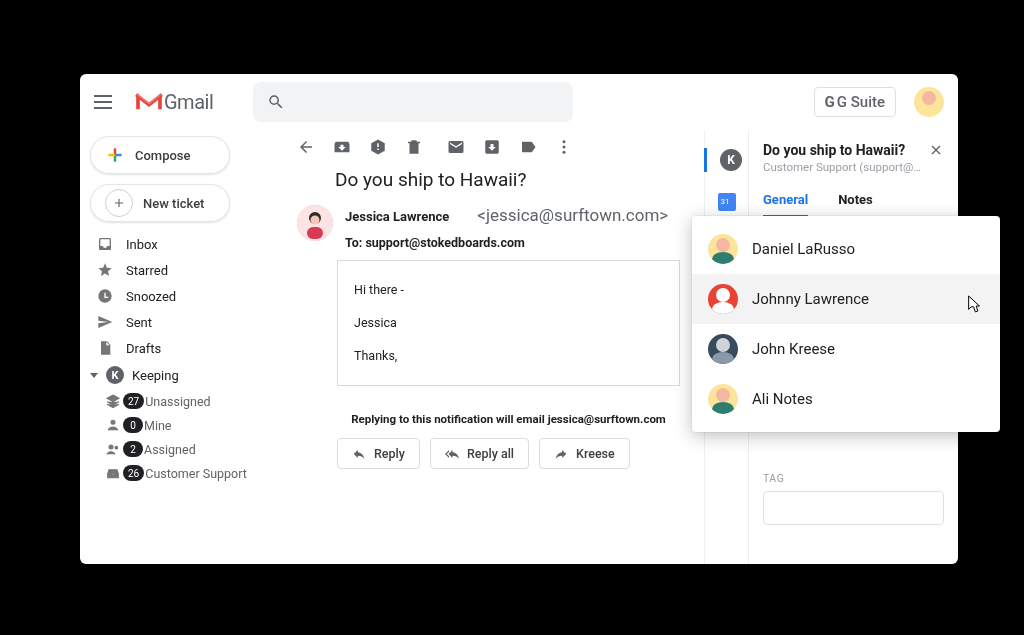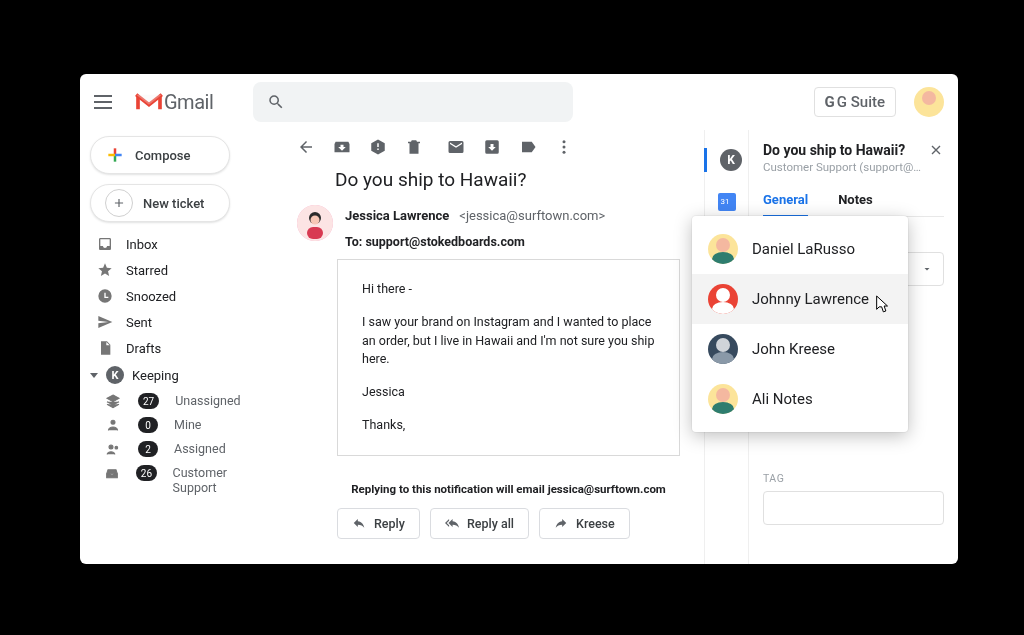--- a/index.html
+++ b/index.html
@@ -119,21 +119,21 @@
     padding:4px 6px;
     border-radius:0 14px 14px 0;
     cursor:pointer;
     color:#5f6368;
     font-size:13px;
   }
   .nav-item .ico { width:18px; display:flex; justify-content:center; }
   .nav-item .ico svg { width:16px; height:16px; fill:#767676; }
   .nav-item .txt { color:#202124; }
   .nav-sub {
-    display:flex; align-items:flex-start; gap:16px;
+    display:flex; align-items:flex-end; gap:1px;
     padding:3px 2px 3px 14px;
     font-size:12.5px;
     cursor:pointer;
     color:#5f6368;
   }
   .nav-sub .subico { width:18px; display:flex; justify-content:center;}
   .nav-sub .subico svg { width:16px; height:16px; fill:#767676; stroke:#767676;}
   .count-badge {
     background:#202124; color:#fff; border-radius:9px;
     min-width:20px; height:16px; font-size:10px; display:flex; align-items:center; justify-content:center;
@@ -175,29 +175,29 @@
     display:flex; gap:12px; padding-left:4px; align-items:flex-start;
   }
   .sender-avatar {
     width:36px; height:36px; border-radius:50%; background:#f8bbd0;
     position:relative; flex-shrink:0;
     overflow:hidden;
   }
   .sender-avatar svg { width:100%; height:100%; }
   .sender-info { flex:1; }
   .sender-name { font-size:13px; font-weight:700; color:#202124; display:inline; }
-  .sender-email { font-size:13px; color:#5f6368; margin-left:6px;}
+  .sender-email { font-size:17px; color:#5f6368; margin-left:24px;}
   .sender-to { font-size:11.5px; color:#5f6368; }
   .to-line { font-size:12.5px; color:#202124; margin-top:10px;}
   .to-line b { font-weight:700; }
   .email-body-box {
     border:1px solid #d9d9d9;
     margin-left:42px;
     margin-top:10px;
-    padding:20px 24px;
+    padding:20px 16px;
     font-size:12.5px;
     color:#202124;
     line-height:1.5;
   }
   .email-body-box p { margin-bottom:14px; }
   .email-body-box p:last-child { margin-bottom:0;}
   .reply-note {
     font-size:11.5px; font-weight:700; color:#202124;
     margin-left:42px; margin-top:26px;text-align:center;
   }
@@ -265,21 +265,21 @@
   .tag-box {
     border:1px solid #e0e0e0; border-radius:4px; height:34px; margin-top:6px;
     background:#fff;
   }
 
   
   .dropdown-list {
     position:absolute;
     left:692px;
     top:216px;
-    width:216px;
+    width:308px;
     background:#fff;
     border-radius:4px;
     box-shadow:0 4px 18px rgba(0,0,0,0.25), 0 0 0 1px rgba(0,0,0,0.04);
     padding:8px 0;
     z-index:50;
   }
   .dd-item {
     display:flex; align-items:center; gap:14px;
     padding:10px 16px;
     font-size:15px;
@@ -520,21 +520,20 @@
           <span class="sender-name">Jessica Lawrence</span>
           <span class="sender-email">&lt;jessica@surftown.com&gt;</span>
           <div class="to-line">
             <b>To: </b><b>support@stokedboards.com</b>
           </div>
         </div>
       </div>
 
       <div class="email-body-box">
         <p>Hi there -</p>
-        <p>I saw your brand on Instagram and I wanted to place an order, but I live in Hawaii and I'm not sure you ship here.</p>
         <p>Jessica</p>
         <p>Thanks,</p>
       </div>
 
       <div class="reply-note">Replying to this notification will email jessica@surftown.com</div>
 
       <div class="reply-buttons">
         <div class="reply-btn">
           <svg viewBox="0 0 24 24">
               <path d="M10 9V5l-7 7 7 7v-4.1c5 0 8.5 1.6 11 5.1-1-5-4-10-11-11z"></path>

